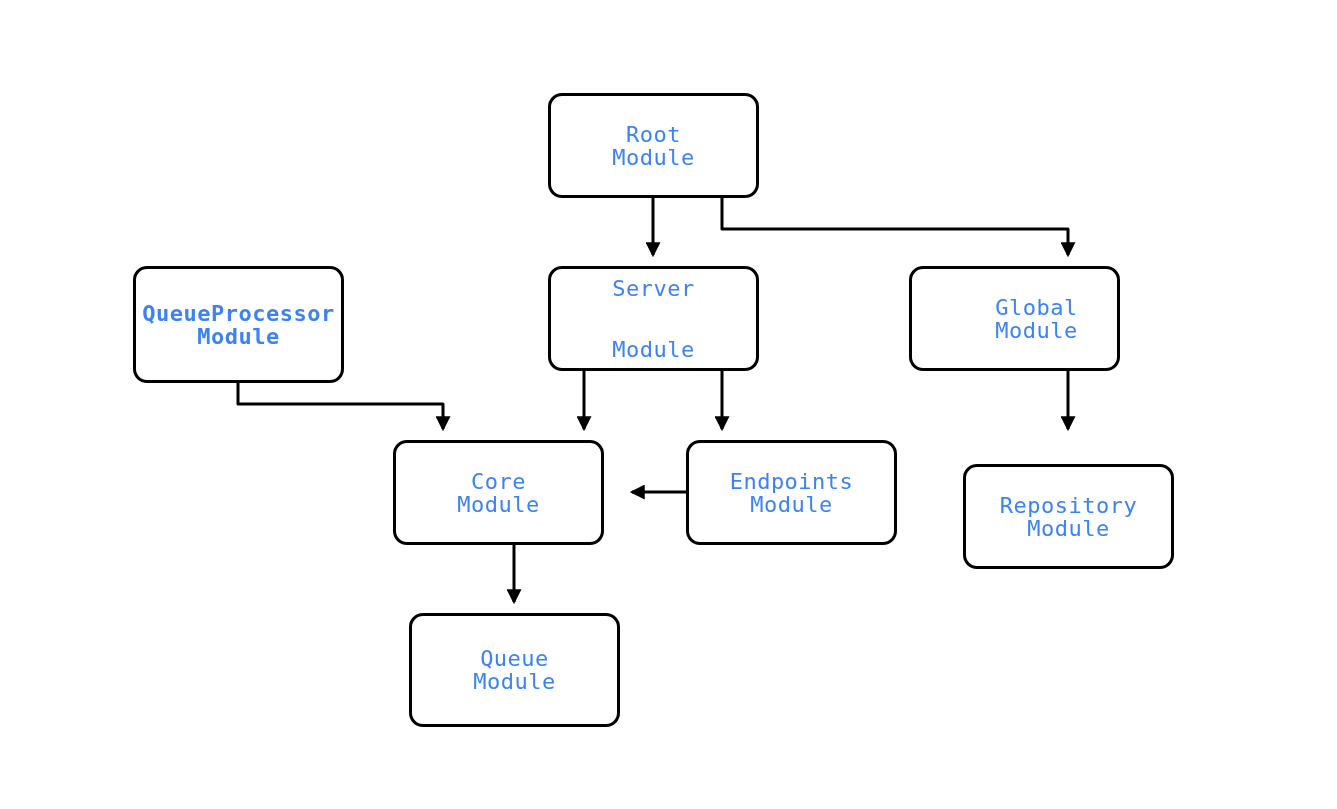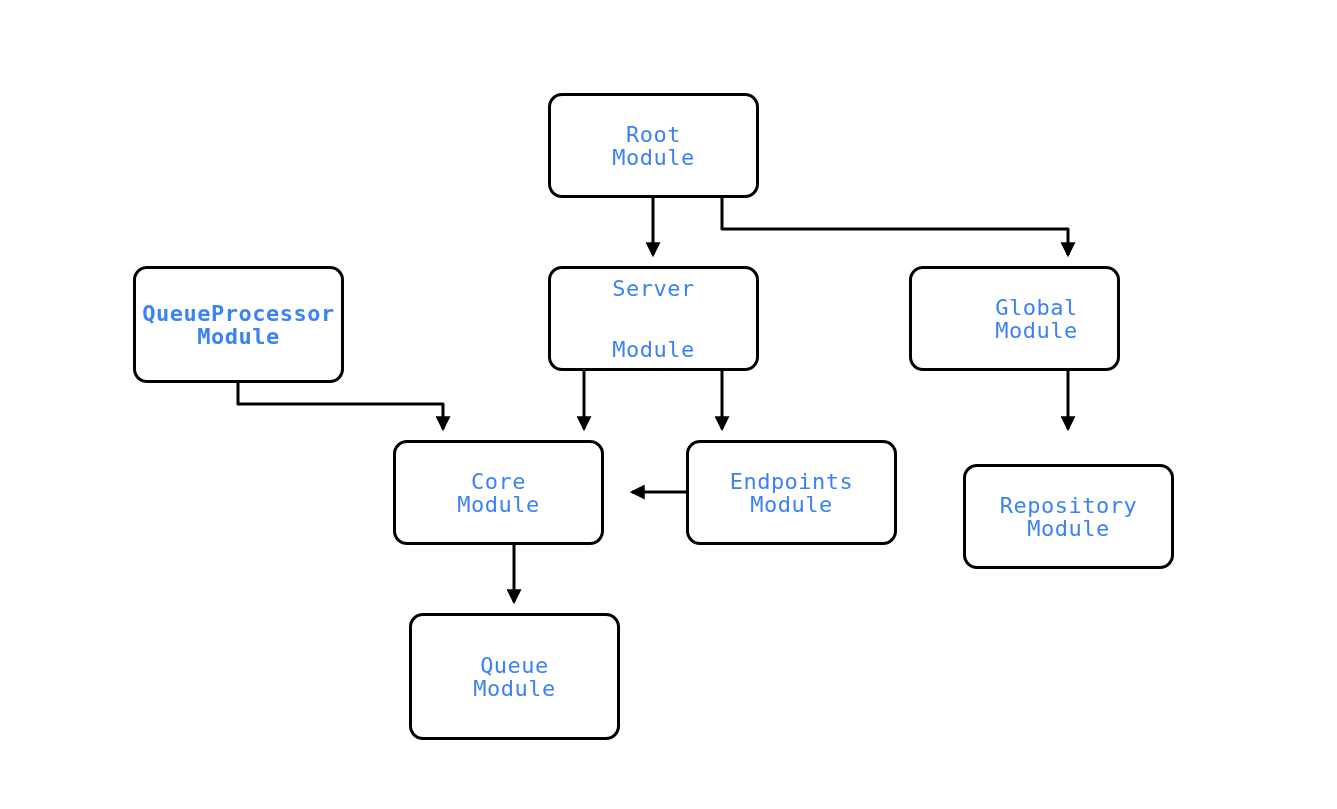--- a/index.html
+++ b/index.html
@@ -101,18 +101,18 @@
   <div class="node" style="left:686px; top:440px; width:211px; height:105px;">
     <div class="node-line">Endpoints</div>
     <div class="node-line">Module</div>
   </div>
 
   <div class="node" style="left:963px; top:456px; width:211px; height:105px;margin-top:8px;">
     <div class="node-line">Repository</div>
     <div class="node-line">Module</div>
   </div>
 
-  <div class="node" style="left:409px; top:613px; width:211px; height:127px;">
+  <div class="node" style="left:409px; top:613px; width:211px; height:114px;">
     <div class="node-line">Queue</div>
     <div class="node-line">Module</div>
   </div>
 
 </div>
 
 </body></html>

